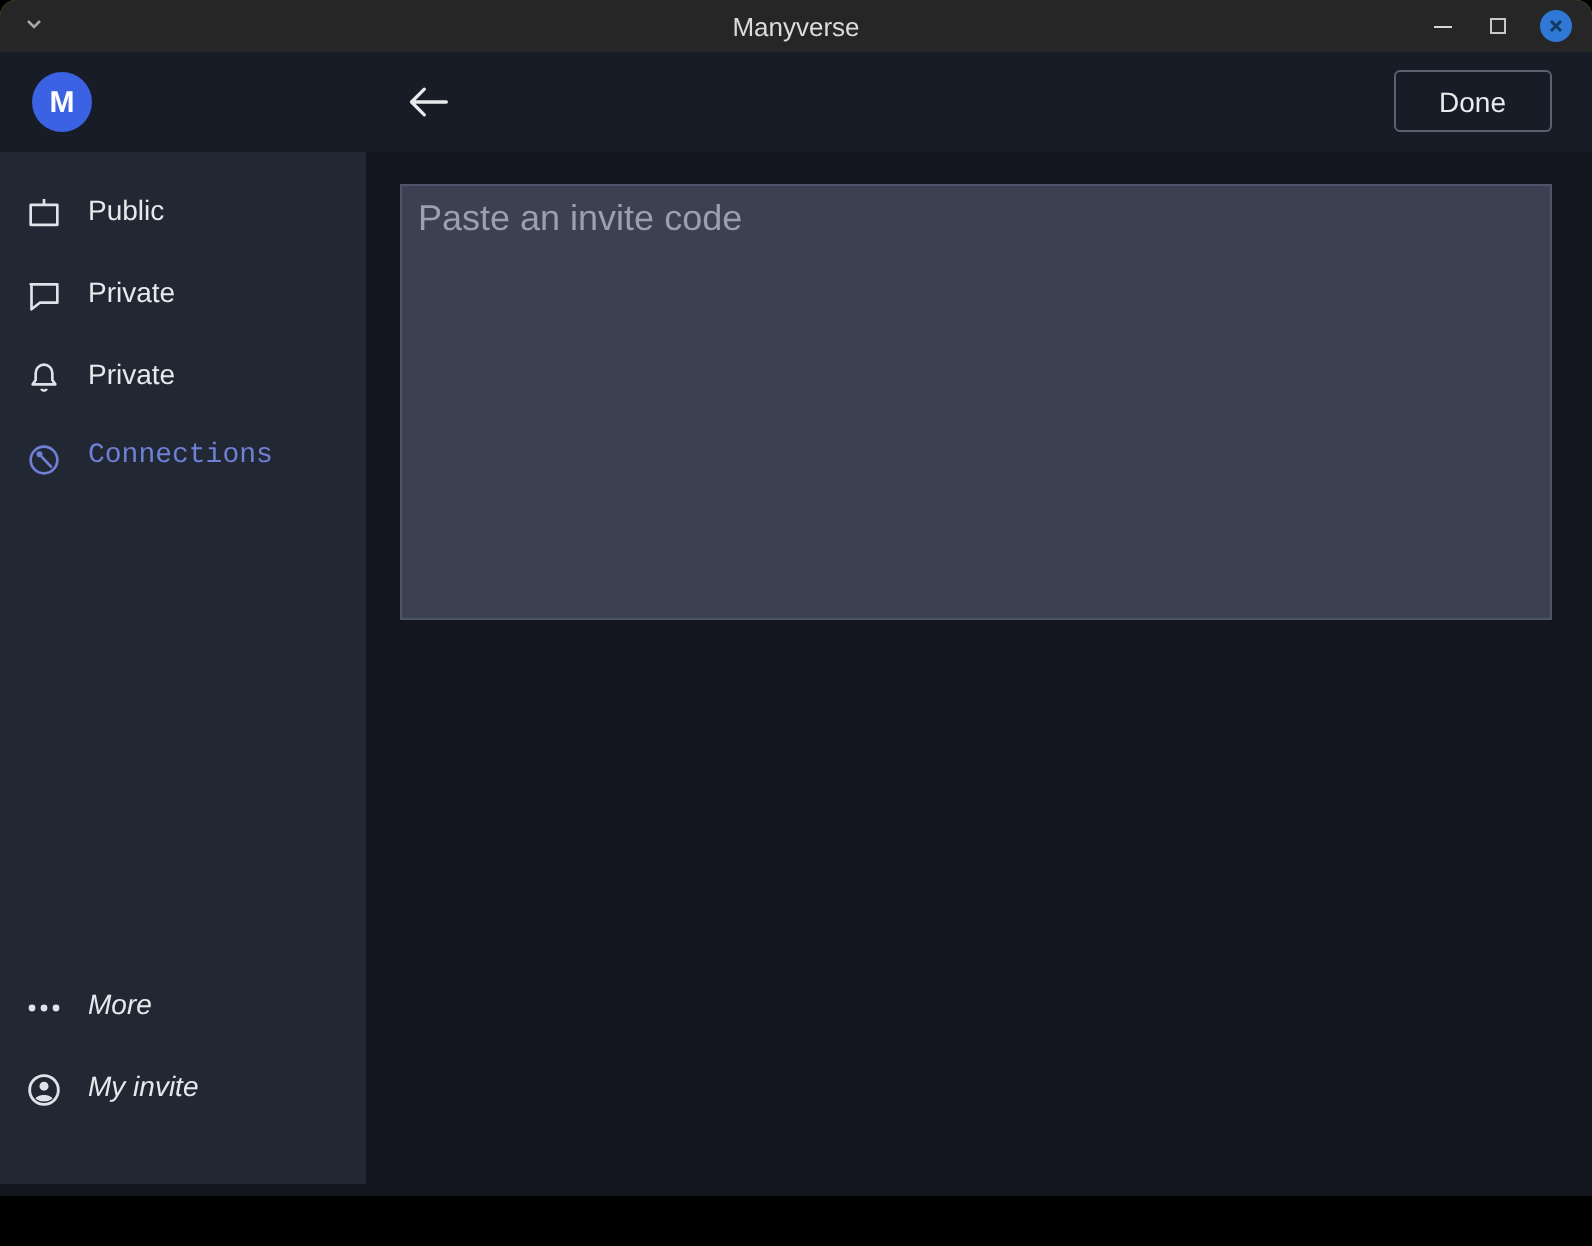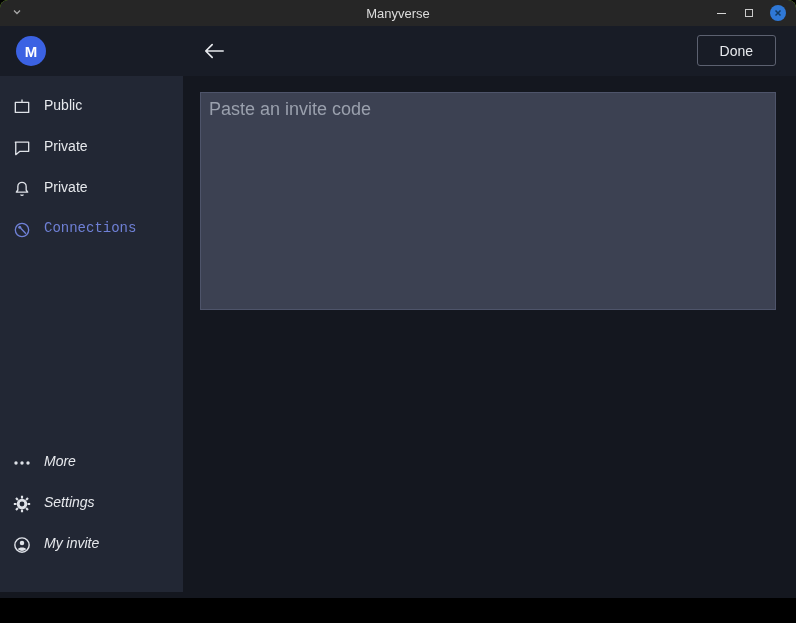--- a/index.html
+++ b/index.html
@@ -184,31 +184,20 @@
           <span class="icn">
             <svg width="18" height="6" viewBox="0 0 18 6">
                 <circle cx="3" cy="3" r="1.7" fill="currentColor"></circle>
                 <circle cx="9" cy="3" r="1.7" fill="currentColor"></circle>
                 <circle cx="15" cy="3" r="1.7" fill="currentColor"></circle>
               </svg>
           </span>
           <span>More</span>
         </div>
 
-        <div class="side-item">
-          <span class="icn">
-            <svg width="20" height="20" viewBox="0 0 24 24">
-              <circle cx="12" cy="12" r="4.6" fill="none" stroke="currentColor" stroke-width="3.4"></circle>
-              <g stroke="currentColor" stroke-width="2.6">
-                <path d="M12 2.2v3.2 M12 18.6v3.2 M2.2 12h3.2 M18.6 12h3.2 M4.8 4.8l2.3 2.3 M16.9 16.9l2.3 2.3 M19.2 4.8l-2.3 2.3 M7.1 16.9l-2.3 2.3"></path>
-              </g>
-            </svg>
-          </span>
-          <span>Settings</span>
-        </div>
 
         <div class="side-item">
           <span class="icn">
             <svg width="20" height="20" viewBox="0 0 24 24">
               <circle cx="12" cy="12" r="8.6" fill="none" stroke="currentColor" stroke-width="1.7"></circle>
               <circle cx="12" cy="9.7" r="2.7" fill="currentColor"></circle>
               <path d="M6.9 17.2c1.3-2.9 8.9-2.9 10.2 0a8.6 8.6 0 0 1-10.2 0z" fill="currentColor"></path>
             </svg>
           </span>
           <span>My invite</span>

